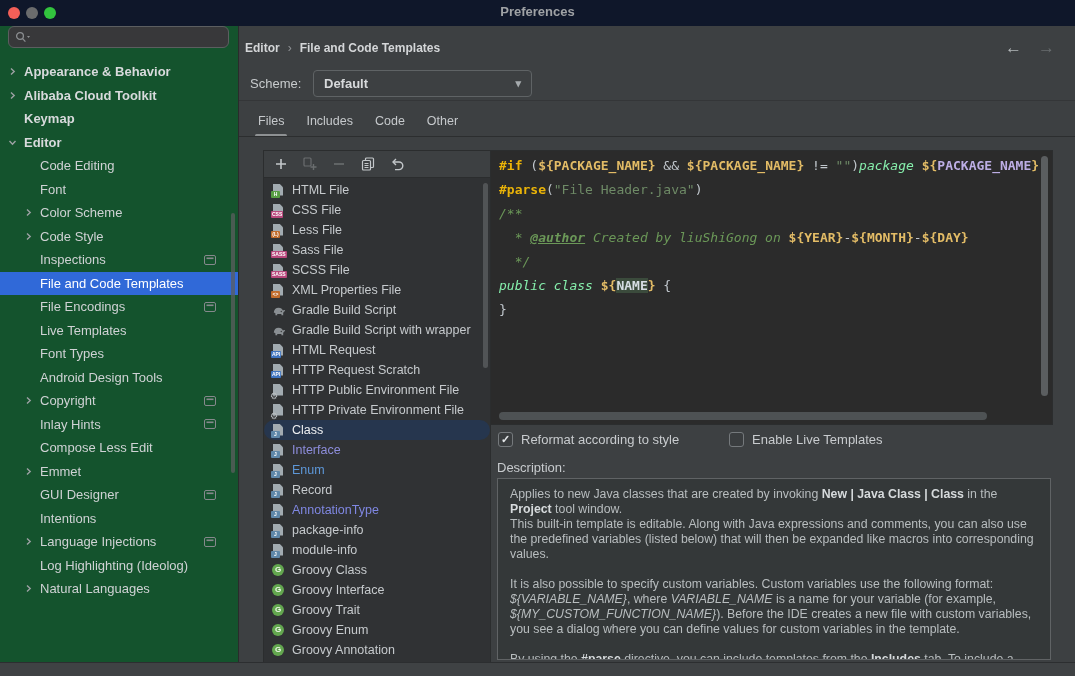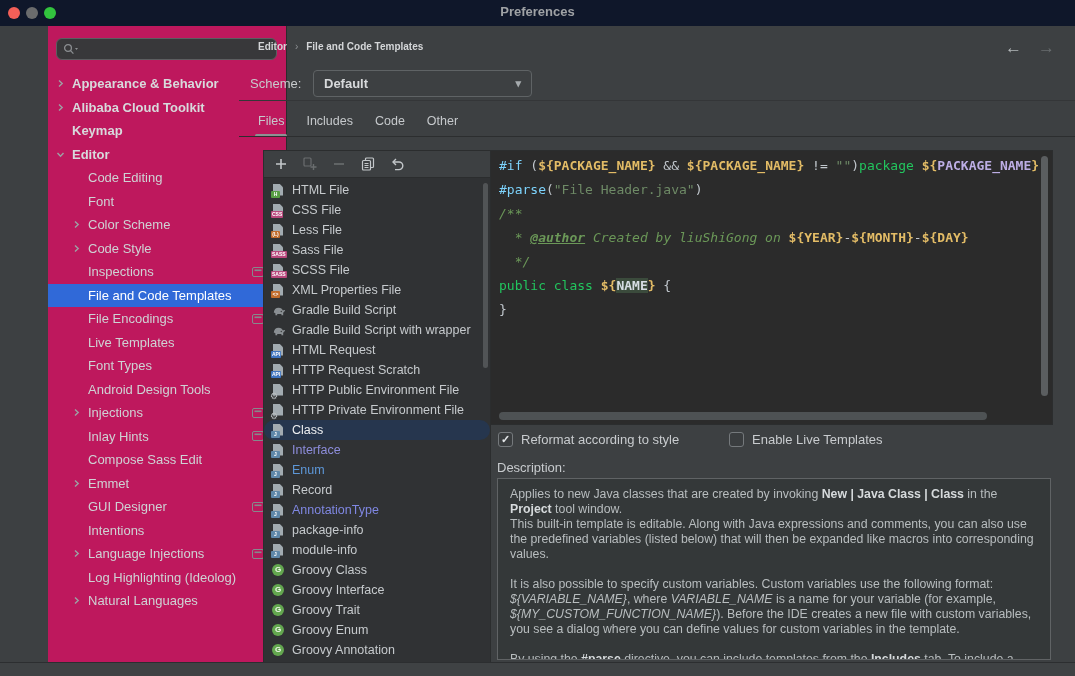--- a/index.html
+++ b/index.html
@@ -6,35 +6,35 @@
   .window{position:relative;width:1075px;height:676px;background:#3d4042;overflow:hidden;
     font-family:"Liberation Sans",sans-serif;color:#cdd0d2;-webkit-font-smoothing:antialiased;}
   
   .titlebar{position:absolute;left:0;top:0;width:100%;height:26px;background:#0f172a;z-index:6;}
   .tl{position:absolute;top:7px;width:12px;height:12px;border-radius:50%;}
   .tl.red{left:8px;background:#f35f58;}
   .tl.gray{left:26px;background:#6b6c6d;}
   .tl.green{left:44px;background:#32c43e;}
   .title{position:absolute;left:0;right:0;top:4px;text-align:center;font-size:13px;font-weight:bold;color:#9fa2a5;}
   
-  .sidebar{position:absolute;left:0;top:26px;width:238px;height:650px;background:#be185d;border-right:1px solid #2a2b2c;overflow:hidden;margin-left:48px;}
+  .sidebar{position:absolute;left:0;top:14px;width:238px;height:650px;background:#14532d;border-right:1px solid #2a2b2c;overflow:hidden;}
   .search{position:absolute;left:8px;top:12px;width:213px;height:20px;border:1px solid #5c5e60;border-radius:6px;display:flex;align-items:center;padding-left:6px;background:#38383a;}
   .tree{position:absolute;left:0;top:46px;width:238px;}
   .trow{height:23.5px;display:flex;align-items:center;padding-left:8px;font-size:13px;color:#cfd2d4;white-space:nowrap;}
   .trow.ind{padding-left:24px;}
   .trow.sel{background:#3069d8;color:#ffffff;}
   .trow .arr{width:16px;display:flex;align-items:center;justify-content:flex-start;flex:0 0 16px;}
   .trow .lbl{overflow:hidden;text-overflow:ellipsis;}
   .trow.cat .lbl{font-weight:bold;color:#d8dadc;}
   .trow.sel .lbl{color:#fff;}
   .trow .badge{margin-left:auto;margin-right:22px;display:flex;align-items:center;}
   .sb-scroll{position:absolute;right:3px;top:199px;width:4px;height:260px;border-radius:2px;background:#5b5d5f;opacity:.75;}
   
   .content{position:absolute;left:239px;top:26px;width:836px;height:650px;}
-  .crumbs{position:absolute;left:19px;top:15px;font-size:10px;font-weight:bold;color:#d4d6d8;}
+  .crumbs{position:absolute;left:6px;top:15px;font-size:12px;font-weight:bold;color:#d4d6d8;}
   .crumbs .sep{color:#8e9194;font-weight:normal;padding:0 8px;}
   .nav{position:absolute;right:20px;top:12px;font-size:17px;}
   .nav .back{color:#b4b8ba;margin-right:16px;}
   .nav .fwd{color:#696d6f;}
   .scheme-label{position:absolute;left:11px;top:50px;font-size:13px;color:#c8cbcd;}
   .scheme-select{position:absolute;left:74px;top:44px;width:197px;height:25px;border:1px solid #5f6365;border-radius:4px;background:#3d4042;display:flex;align-items:center;padding:0 10px;font-size:13px;font-weight:bold;color:#d8dadc;}
   .scheme-select .caret{margin-left:auto;color:#a6abae;font-size:11px;}
   .divider1{position:absolute;left:0;top:74px;width:836px;height:1px;background:#343638;}
   .tabs{position:absolute;left:8px;top:84px;display:flex;}
   .tab{position:relative;padding:4px 11px 9px 11px;font-size:12.5px;color:#c6c9cc;}
@@ -50,22 +50,22 @@
   .ficon{position:relative;width:15px;height:15px;flex:0 0 15px;margin-right:6px;}
   .page{position:absolute;left:2px;top:1px;width:10px;height:12px;background:#a2abb1;clip-path:polygon(0 0,64% 0,100% 32%,100% 100%,0 100%);}
   .ftag{position:absolute;left:0;bottom:0;min-width:7px;height:7px;font:bold 5px "Liberation Sans",sans-serif;color:#fff;display:flex;align-items:center;justify-content:center;padding:0 1px;border-radius:1px;letter-spacing:0;}
   .gear{position:absolute;left:-1px;bottom:-3px;font-size:9px;color:#b9bec1;}
   .gcircle{position:absolute;left:1px;top:1px;width:12px;height:12px;border-radius:50%;background:#63a74f;color:#eef7ea;font:bold 8px "Liberation Sans",sans-serif;display:flex;align-items:center;justify-content:center;}
   .list-vscroll{position:absolute;right:2px;top:32px;width:5px;height:185px;border-radius:3px;background:#5a5d5f;opacity:.8;}
   .list-hscroll{position:absolute;left:6px;bottom:4px;width:183px;height:8px;border-radius:4px;background:#55585a;}
   
   .editor-panel{position:absolute;left:251px;top:124px;width:563px;height:275px;background:#2b2b2b;border:1px solid #2b2d2e;box-sizing:border-box;overflow:hidden;}
   .code{margin:0;padding:3px 8px;font-family:"DejaVu Sans Mono",monospace;font-size:13px;line-height:24px;white-space:pre;}
-  .s-dir{color:#7dd3fc;font-weight:normal;}
-  .s-kw{color:#22c55e;}
+  .s-dir{color:#eab308;font-weight:bold;}
+  .s-kw{color:#86efac;font-style:italic;}
   .s-var{color:#e3bc66;font-weight:bold;}
   .s-vnm{color:#bdaee5;font-weight:bold;}
   .s-str{color:#6e8a66;}
   .s-cmt{color:#6b9858;font-style:italic;}
   .s-tag{color:#6b9858;font-style:italic;font-weight:bold;text-decoration:underline;}
   .s-pln{color:#c2c8ce;}
   .s-hl{color:#d6dde3;font-weight:bold;background:#3b4b3c;}
   .ed-vscroll{position:absolute;right:4px;top:5px;width:7px;height:240px;border-radius:4px;background:#5b5e60;}
   .ed-hscroll{position:absolute;left:8px;bottom:4px;width:488px;height:8px;border-radius:4px;background:#4e5254;}
   
@@ -189,41 +189,41 @@
         <div class="trow ind">
           <span class="arr"></span>
           <span class="lbl">Android Design Tools</span>
         </div>
         <div class="trow ind">
           <span class="arr">
             <svg width="9" height="9" viewBox="0 0 9 9">
               <path d="M3 1.5 6.2 4.5 3 7.5" fill="none" stroke="#9da1a4" stroke-width="1.4"></path>
             </svg>
           </span>
-          <span class="lbl">Injections</span>
+          <span class="lbl">Copyright</span>
           <span class="badge">
             <svg width="12" height="10" viewBox="0 0 12 10">
               <rect x="0.5" y="0.5" width="11" height="9" rx="1.5" fill="none" stroke="#85898c"></rect>
               <rect x="2.5" y="2.5" width="7" height="1.6" fill="#85898c"></rect>
             </svg>
           </span>
         </div>
         <div class="trow ind">
           <span class="arr"></span>
           <span class="lbl">Inlay Hints</span>
           <span class="badge">
             <svg width="12" height="10" viewBox="0 0 12 10">
               <rect x="0.5" y="0.5" width="11" height="9" rx="1.5" fill="none" stroke="#85898c"></rect>
               <rect x="2.5" y="2.5" width="7" height="1.6" fill="#85898c"></rect>
             </svg>
           </span>
         </div>
         <div class="trow ind">
           <span class="arr"></span>
-          <span class="lbl">Compose Sass Edit</span>
+          <span class="lbl">Compose Less Edit</span>
         </div>
         <div class="trow ind">
           <span class="arr">
             <svg width="9" height="9" viewBox="0 0 9 9">
               <path d="M3 1.5 6.2 4.5 3 7.5" fill="none" stroke="#9da1a4" stroke-width="1.4"></path>
             </svg>
           </span>
           <span class="lbl">Emmet</span>
         </div>
         <div class="trow ind">

